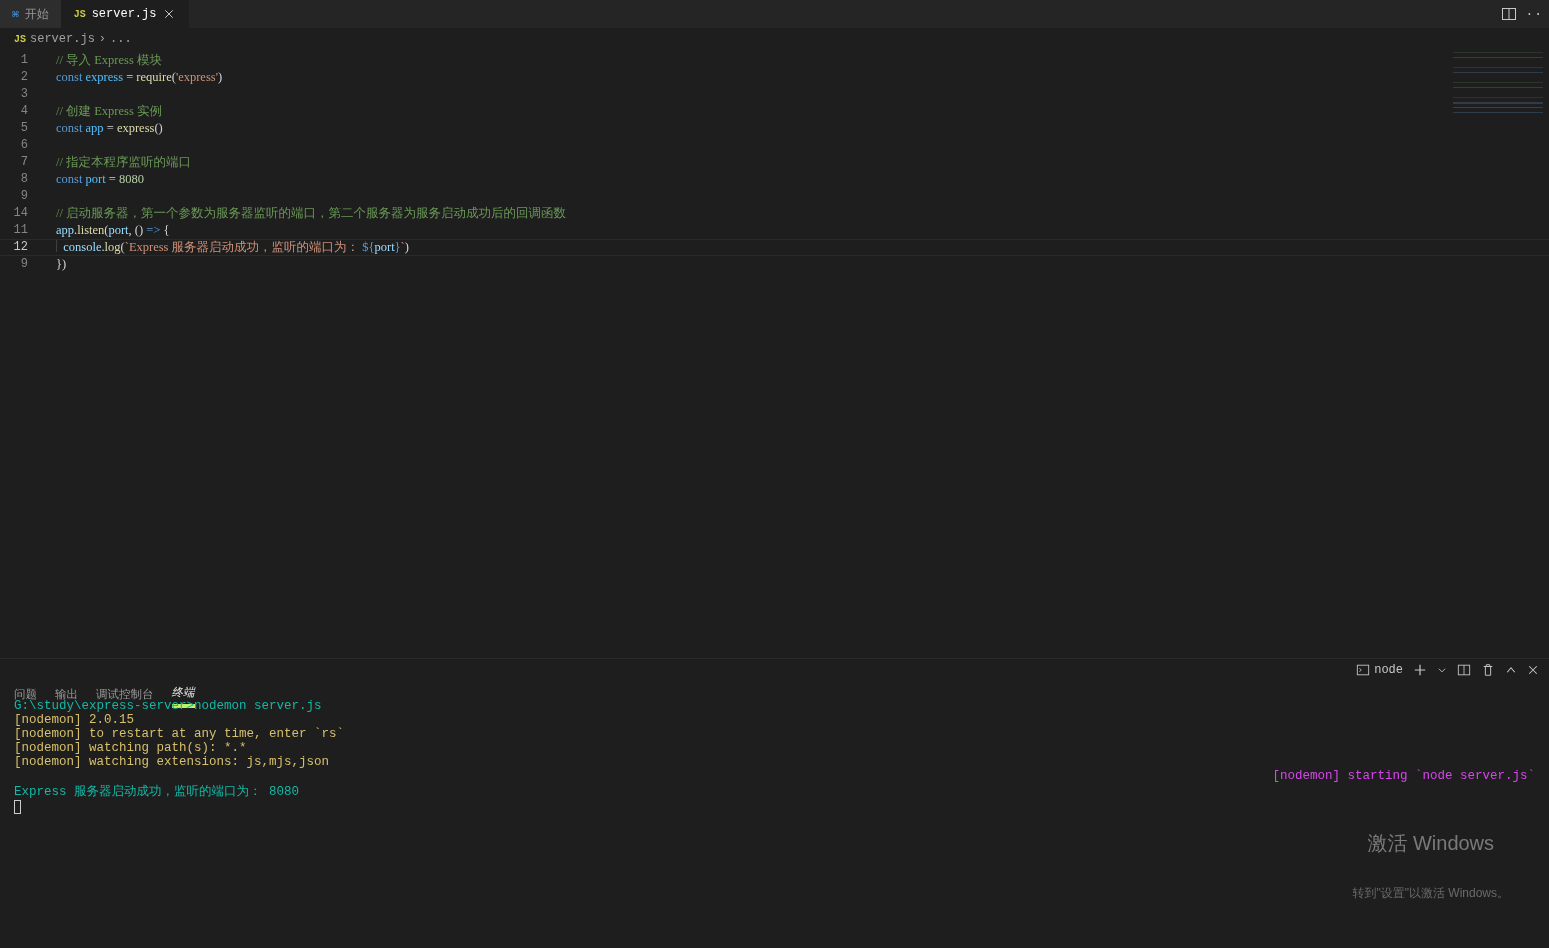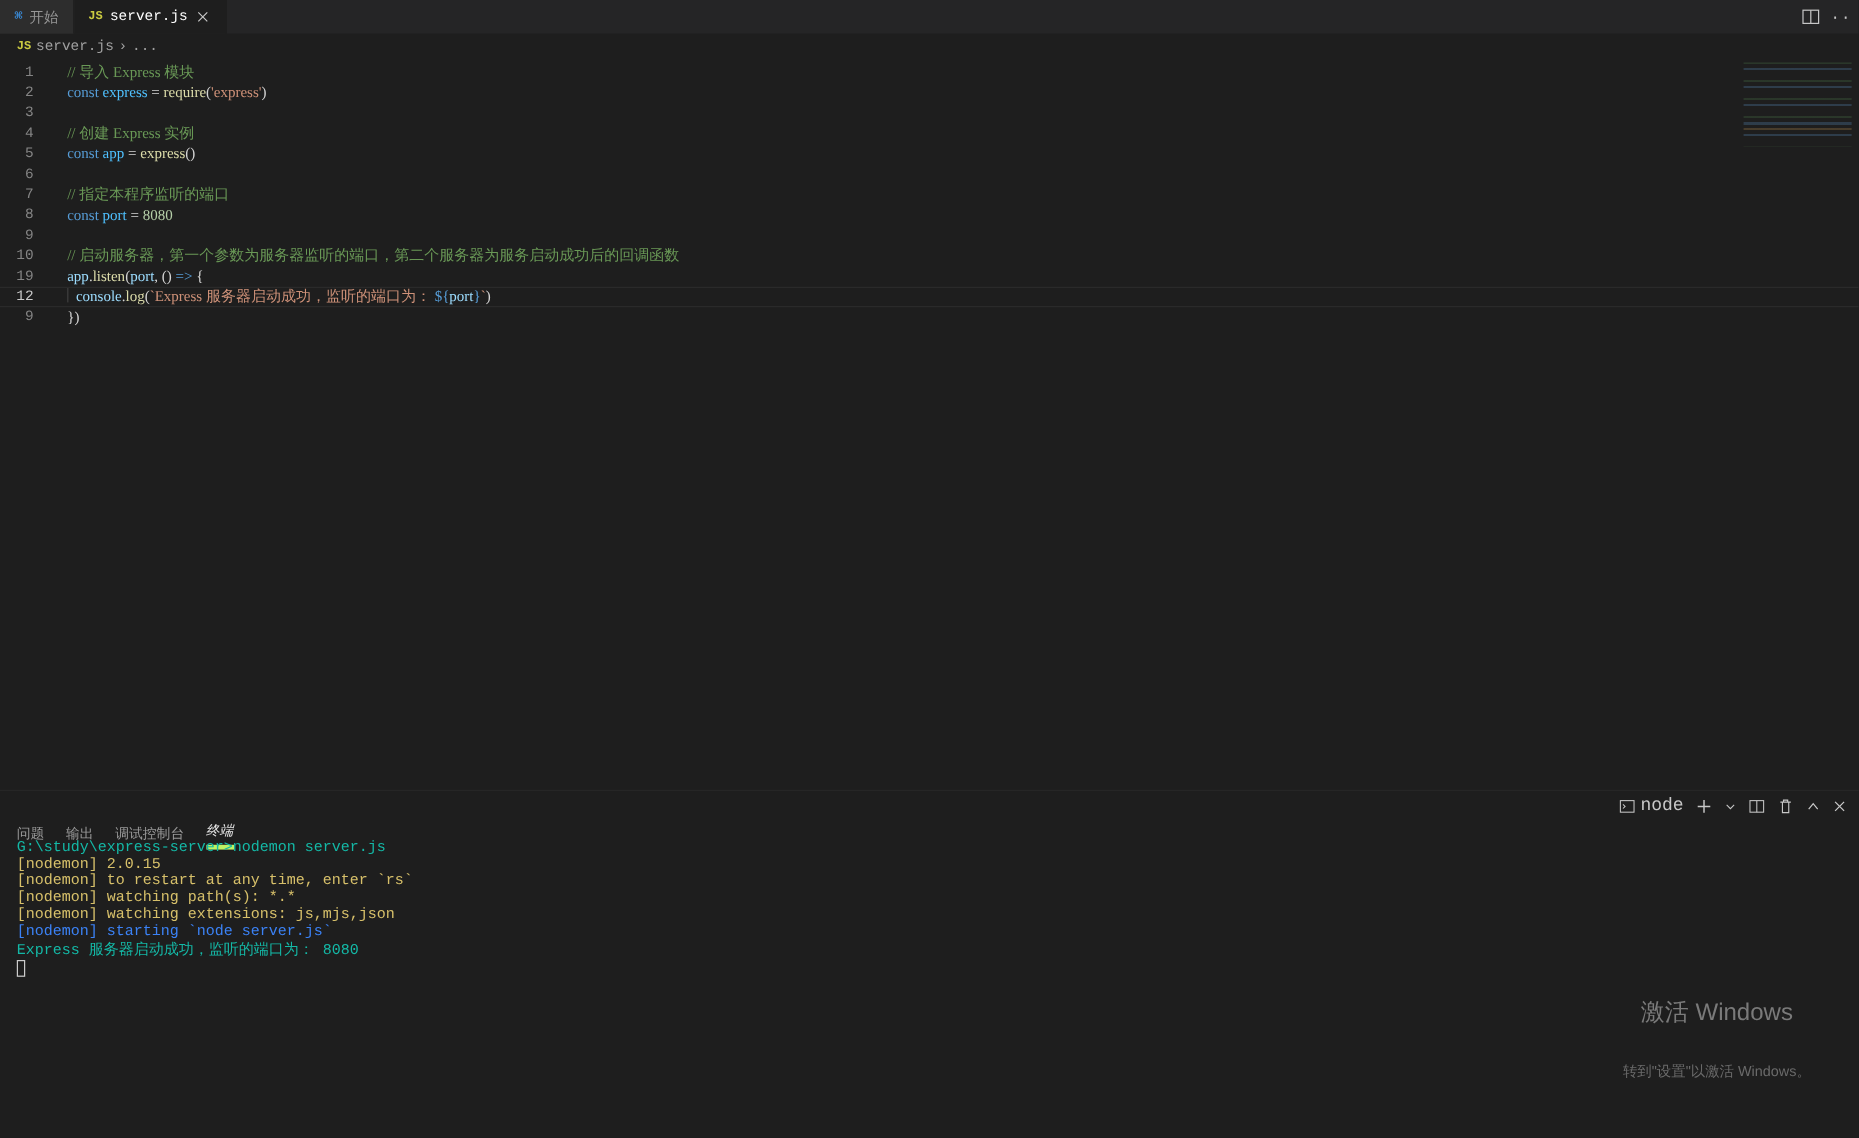--- a/index.html
+++ b/index.html
@@ -150,33 +150,33 @@
     color: #9a9a9a;
     position:relative;
   }
   .panel-tab { cursor:pointer; padding-bottom:4px;margin-top:44px; }
   .panel-tab.active { color: #e7e7e7; border-bottom:4px solid #bef264;font-style:italic; }
   .panel-actions {
     position:absolute; right: 10px; top: 4px;
     display:flex; align-items:center; gap:10px;
     color:#c7c7c7;
   }
-  .panel-actions .term-sel { display:flex; align-items:center; gap:4px; font-size:15px;justify-content:center;}
+  .panel-actions .term-sel { display:flex; align-items:center; gap:4px; font-size:12px;justify-content:center;}
   .panel-actions svg, .panel-actions .glyph { cursor:pointer; }
   .panel-body {
     flex:1;
     padding: 10px 14px 0 14px;
     white-space:pre;
     font-size:12.5px;
     overflow:hidden;
     position:relative;
   }
   .term-white { color:#14b8a6; }
   .term-yellow{ color:#d7c06a; }
-  .term-green { color:#3b82f6; }
+  .term-green { color:#d946ef;text-align:right; }
   .cursor-block {
     display:inline-block;
     border:1px solid #cccccc;
     width: 7px; height: 14px;
     vertical-align: -2px;
   }
   
   .watermark {
     position:absolute;
     right: 40px; bottom: 18px;
@@ -228,22 +228,22 @@
   <div class="gutter" id="gutter">
       <div class="ln">1</div>
       <div class="ln">2</div>
       <div class="ln">3</div>
       <div class="ln">4</div>
       <div class="ln">5</div>
       <div class="ln">6</div>
       <div class="ln">7</div>
       <div class="ln">8</div>
       <div class="ln">9</div>
-      <div class="ln">10</div>
-      <div class="ln">19</div>
+      <div class="ln">14</div>
+      <div class="ln">11</div>
       <div class="ln current">12</div>
       <div class="ln">9</div>
     </div>
   <div class="code" id="code"><div class="line"><span class="c-comment">// 导入 Express 模块</span></div><div class="line"><span class="c-keyword">const </span><span class="c-const">express</span><span class="c-op"> = </span><span class="c-func">require</span><span class="c-paren">(</span><span class="c-str">'express'</span><span class="c-paren">)</span></div><div class="line"></div><div class="line"><span class="c-comment">// 创建 Express 实例</span></div><div class="line"><span class="c-keyword">const </span><span class="c-const">app</span><span class="c-op"> = </span><span class="c-func">express</span><span class="c-paren">()</span></div><div class="line"></div><div class="line"><span class="c-comment">// 指定本程序监听的端口</span></div><div class="line"><span class="c-keyword">const </span><span class="c-const">port</span><span class="c-op"> = </span><span class="c-num">8080</span></div><div class="line"></div><div class="line"><span class="c-comment">// 启动服务器，第一个参数为服务器监听的端口，第二个服务器为服务启动成功后的回调函数</span></div><div class="line"><span class="c-var">app</span><span class="c-op">.</span><span class="c-func">listen</span><span class="c-paren">(</span><span class="c-var">port</span><span class="c-op">, </span><span class="c-paren">()</span><span class="c-op"> </span><span class="c-keyword">=&gt;</span><span class="c-op"> </span><span class="c-paren">{</span></div><div class="line current"><span class="c-indent"></span><span class="c-op">  </span><span class="c-var">console</span><span class="c-op">.</span><span class="c-func">log</span><span class="c-paren">(</span><span class="c-str">`Express 服务器启动成功，监听的端口为： </span><span class="c-keyword">${</span><span class="c-var">port</span><span class="c-keyword">}</span><span class="c-str">`</span><span class="c-paren">)</span></div><div class="line"><span class="c-paren">})</span></div></div>
   <div class="minimap"></div>
 </div>
 
 <div class="panel">
   <div class="panel-tabs">
     <div class="panel-tab">问题</div>

